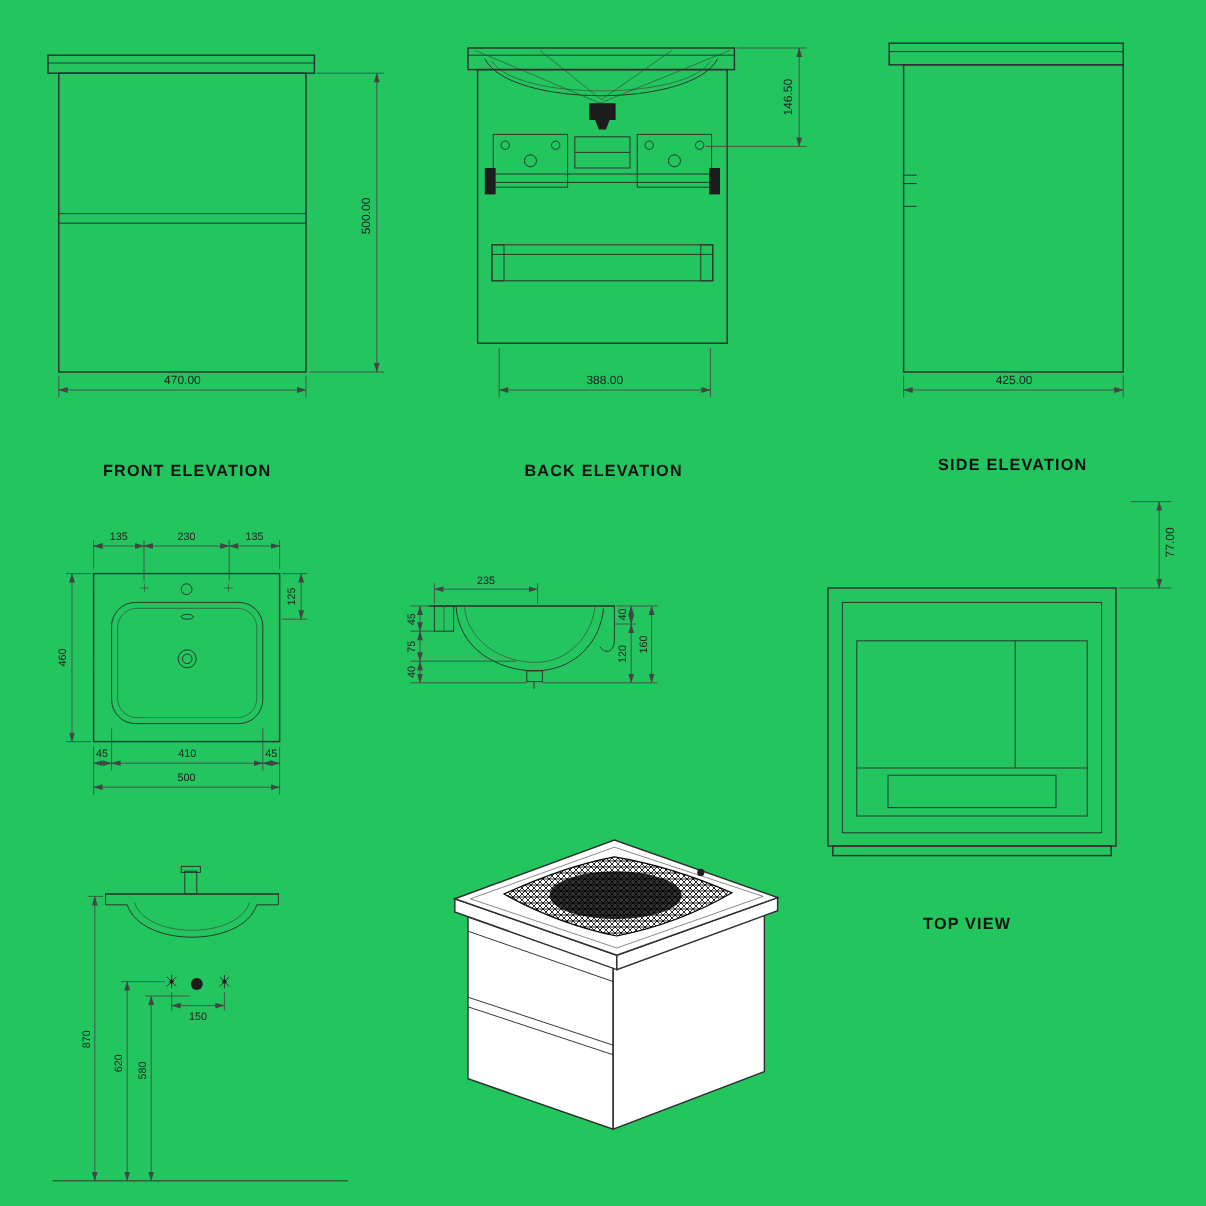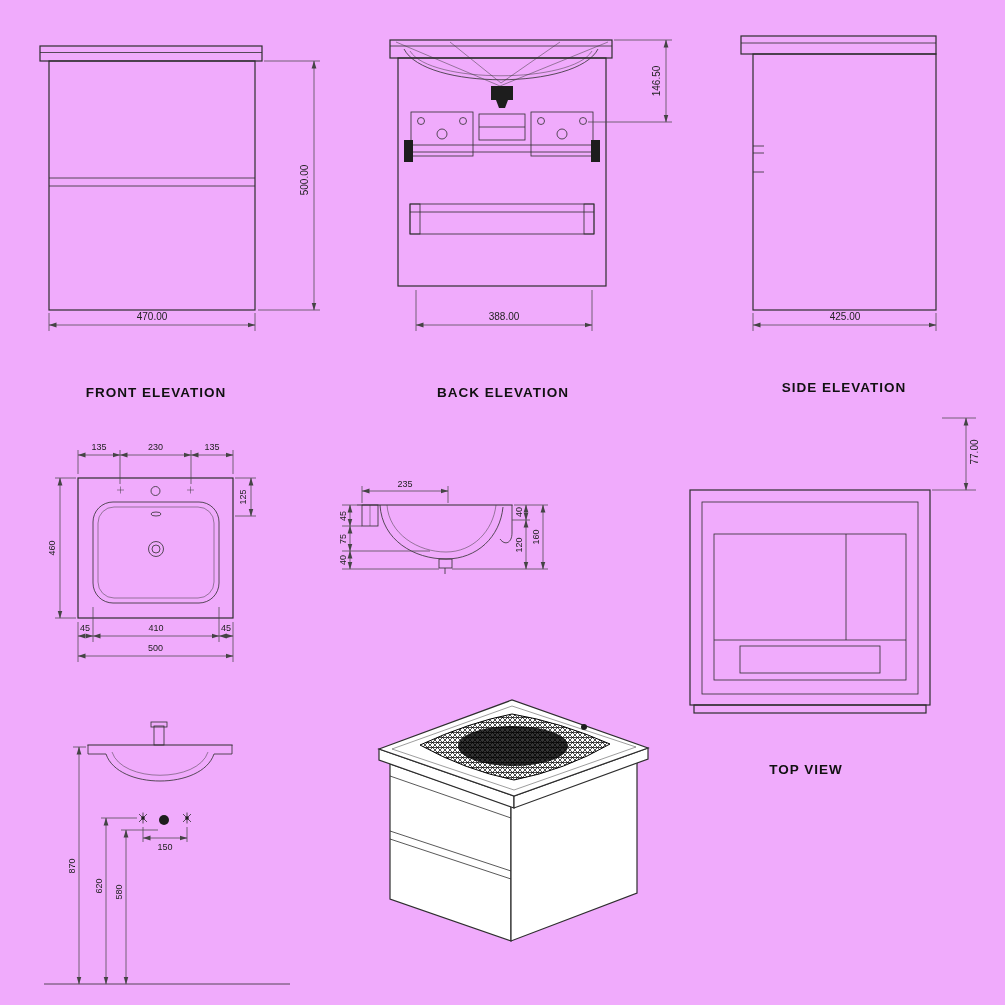--- a/index.html
+++ b/index.html
@@ -1,16 +1,16 @@
 <!DOCTYPE html>
 <html><head>
 <meta charset="utf-8">
 <style>
   html,body{margin:0;padding:0;background:#fff;}
-  .sheet{position:relative;width:1005px;height:1005px;background:#f0abfc;font-family:"Liberation Sans",sans-serif;overflow:hidden;}
+  .sheet{position:relative;width:1005px;height:1005px;background:#22c55e;font-family:"Liberation Sans",sans-serif;overflow:hidden;}
   svg{display:block;}
   .ln{fill:none;stroke:#2e2e2e;stroke-width:1.2;stroke-linecap:square;stroke-linejoin:miter;}
   .ln2{fill:none;stroke:#2e2e2e;stroke-width:0.8;}
   .thin{fill:none;stroke:#3a3a3a;stroke-width:0.5;}
   .solid{fill:#1d1d1d;stroke:none;}
   .wface{fill:#ffffff;stroke:#2e2e2e;stroke-width:1.2;stroke-linejoin:miter;}
   .ext{fill:none;stroke:#4a4a4a;stroke-width:0.75;}
   .dim{fill:none;stroke:#4a4a4a;stroke-width:0.75;}
   .dtext{font-size:10px;fill:#222;text-anchor:middle;font-family:"Liberation Sans",sans-serif;}
   .small{font-size:9px;}

